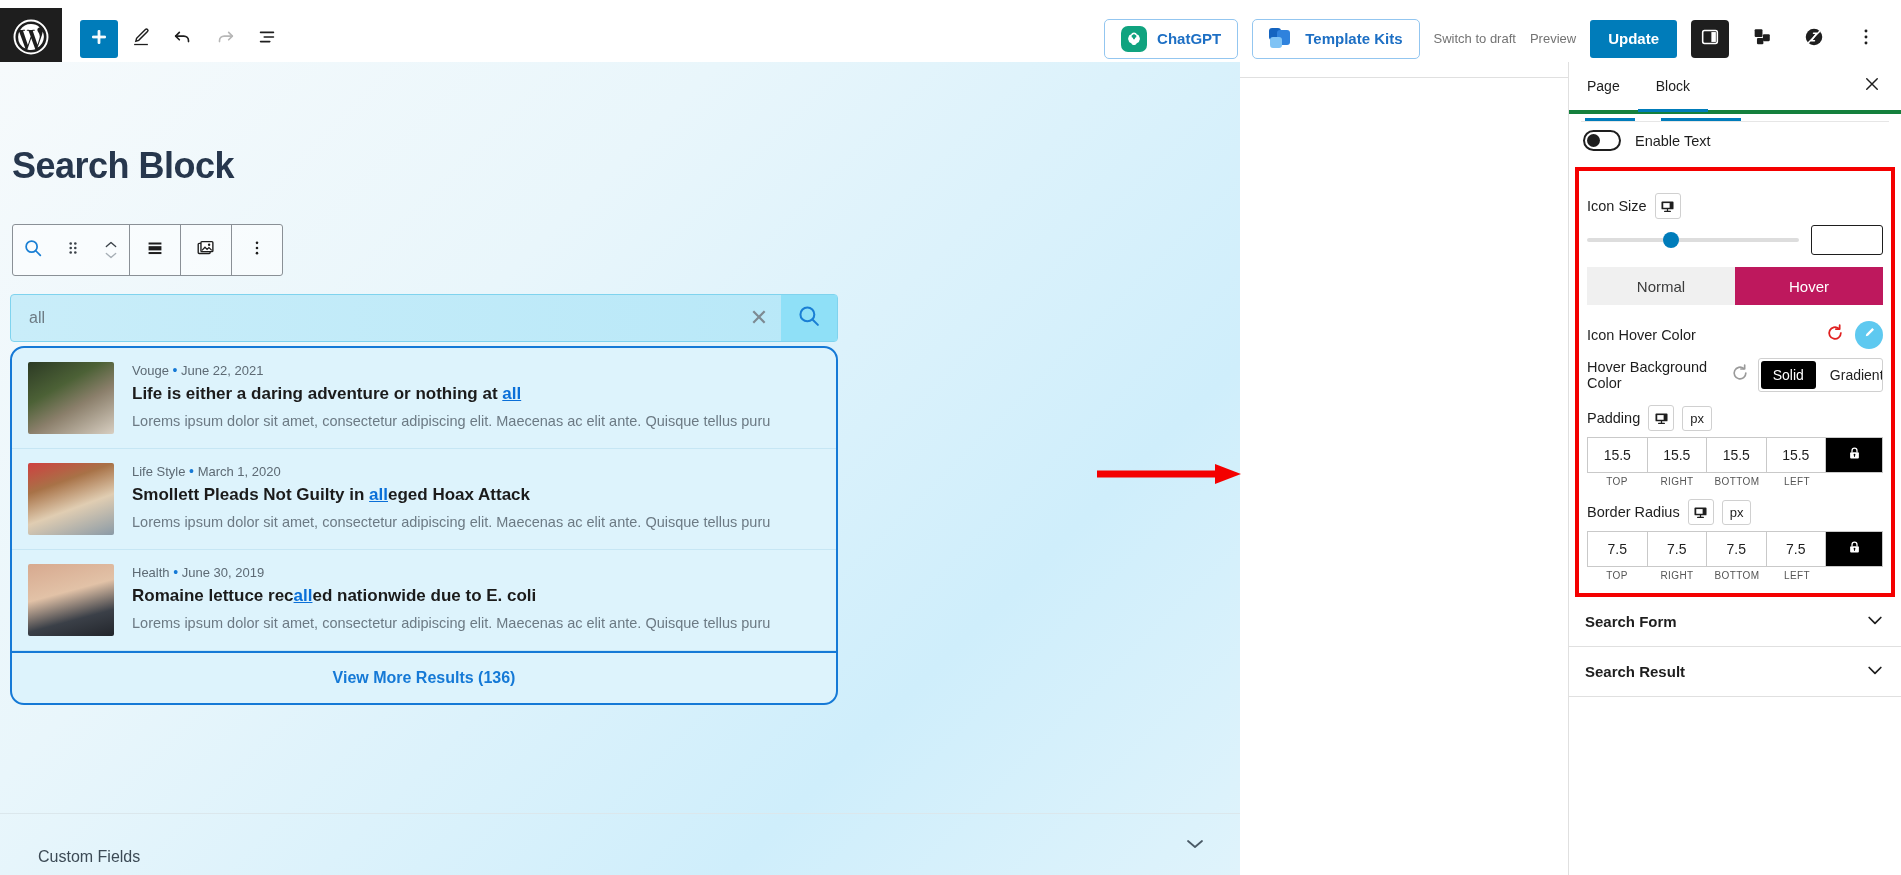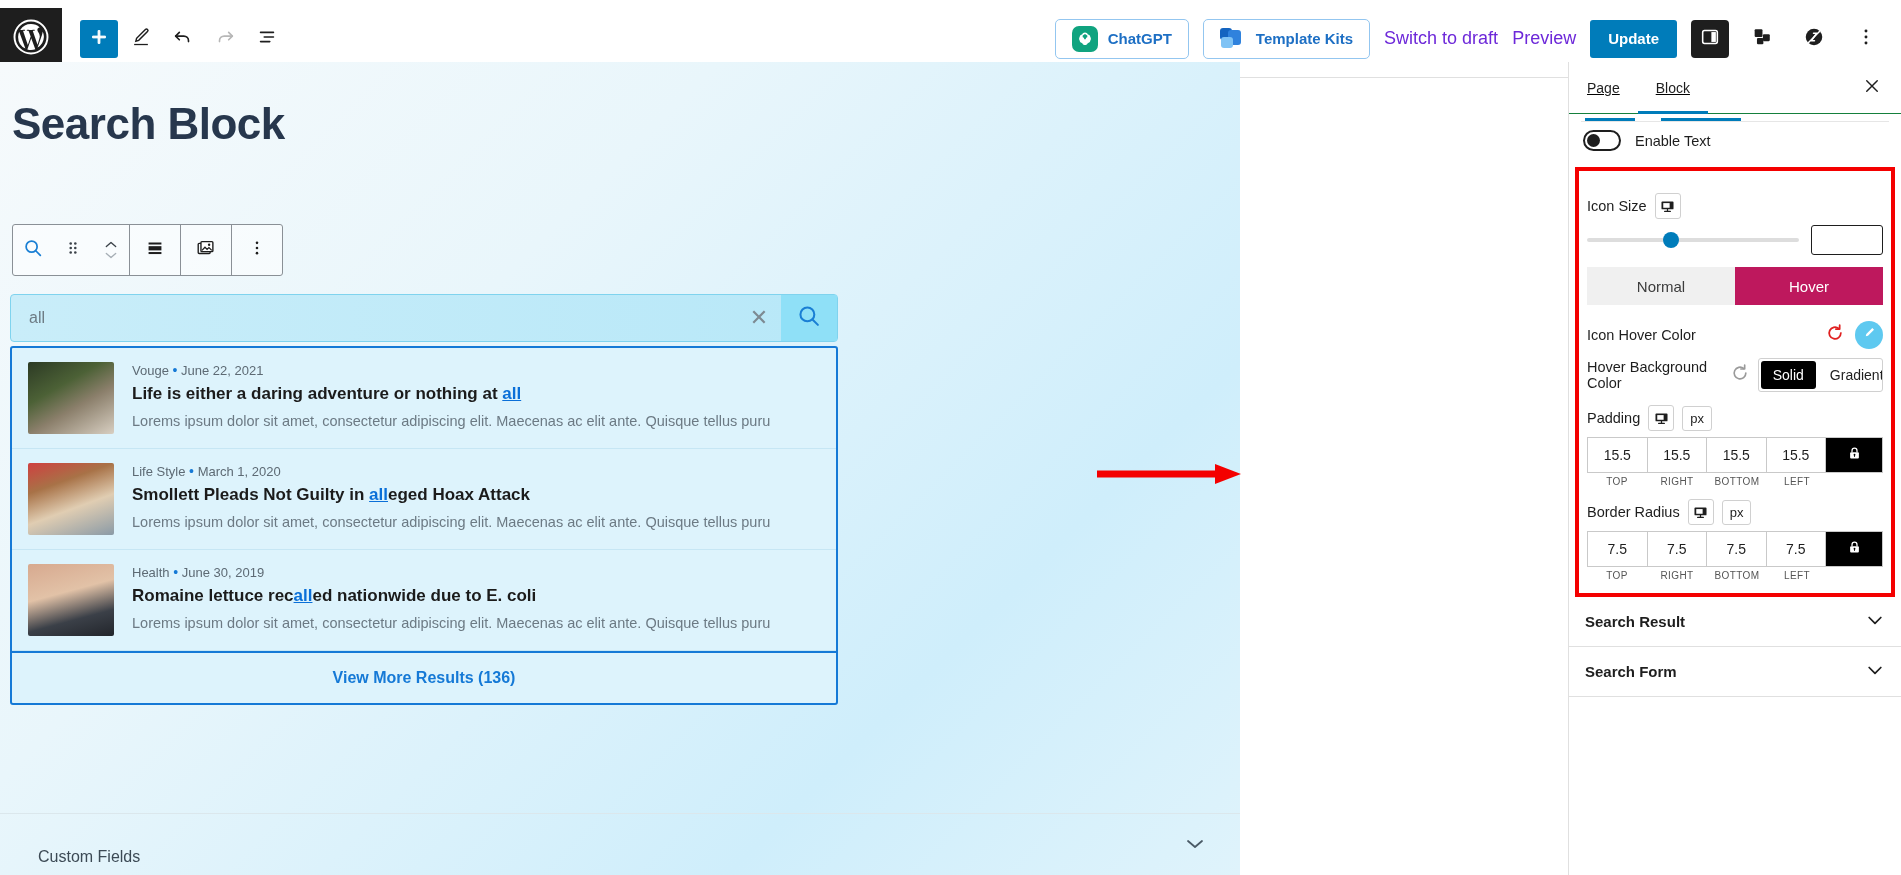--- a/index.html
+++ b/index.html
@@ -53,21 +53,21 @@
     background: #10a37f; display: flex; align-items: center; justify-content: center;
   }
   .ico-chatgpt svg { width: 18px; height: 18px; }
 
   .ico-tk { width: 26px; height: 22px; position: relative; }
   .ico-tk i { position: absolute; display: block; border-radius: 3px; }
   .ico-tk i.a { width: 12px; height: 12px; background: #1464c0; left: 0; top: 0; }
   .ico-tk i.b { width: 13px; height: 15px; background: #2f82dd; left: 8px; top: 2px; }
   .ico-tk i.c { width: 12px; height: 11px; background: #7fc3f5; left: 1px; top: 9px; }
 
-  .txt-link { color: #6d28d9; font-size: 18px; cursor: pointer; }
+  .txt-link { color: #737373; font-size: 13px; cursor: pointer; }
   .btn-update {
     background: #007cba; color: #fff;
     height: 38px; padding: 0 18px; border: none; border-radius: 3px;
     font-size: 15px; font-weight: 600; cursor: pointer;
     font-family: "Liberation Sans", sans-serif;
   }
   .sq-btn {
     width: 38px; height: 38px; border-radius: 4px;
     display: flex; align-items: center; justify-content: center;
     cursor: pointer; background: none; border: none;
@@ -76,22 +76,22 @@
   .sq-btn svg { width: 22px; height: 22px; }
 
   
   .canvas {
     position: absolute; top: 62px; left: 0;
     width: 1240px; height: 813px;
     background: linear-gradient(135deg,#f6fafc 0%, #e9f6fb 35%, #cfeefb 75%, #dff3fb 100%);
     overflow: hidden;
   }
   .page-title {
-    font-size: 44px; font-weight: 700; color: #27374d;
-    margin: 37px 0 0 12px; letter-spacing: -0.5px;
+    font-size: 36px; font-weight: 700; color: #27374d;
+    margin: 83px 0 0 12px; letter-spacing: -0.5px;
   }
 
   
   .blk-toolbar {
     position: absolute; left: 12px; top: 162px;
     height: 52px; display: flex; align-items: stretch;
     border: 1px solid #8a9096; border-radius: 3px;
     background: rgba(255,255,255,0.55);
   }
   .bt-group { display: flex; align-items: center; border-right: 1px solid #8a9096; }
@@ -130,21 +130,21 @@
     cursor: pointer; border: none;
   }
   .search-submit svg { width: 26px; height: 26px; }
 
   
   .results {
     position: absolute; left: 10px; top: 284px;
     width: 828px;
     background: #ddf3fc;
     border: 2px solid #1579d6;
-    border-radius: 3px;
+    border-radius: 14px;
   }
   .result-row {
     display: flex; gap: 18px;
     padding: 14px 16px 14px 16px;
     border-bottom: 1px solid #c6e6f4;
   }
   .result-row:last-of-type { border-bottom: none; }
   .thumb {
     width: 86px; height: 72px; flex: 0 0 auto;
     border-radius: 2px; overflow: hidden;
@@ -185,21 +185,21 @@
   
   .sidebar {
     position: absolute; top: 62px; right: 0;
     width: 333px; height: 813px;
     background: #fff;
     border-left: 1px solid #e0e0e0;
     overflow: hidden;
   }
   .sb-tabs {
     height: 52px; display: flex; align-items: center;
-    border-bottom: 1px solid #15803d; position: relative; text-decoration: underline;
+    border-bottom: 4px solid #15803d; position: relative;
   }
   .sb-tab {
     padding: 0 18px; height: 52px; line-height: 52px;
     font-size: 14px; color: #1e1e1e; cursor: pointer;
   }
   .sb-tab.active { box-shadow: inset 0 -3px 0 #007cba; font-weight: 500; }
   .sb-close {
     position: absolute; right: 14px; top: 50%; transform: translateY(-50%);
     width: 30px; height: 30px; cursor: pointer;
     display: flex; align-items: center; justify-content: center;
@@ -734,29 +734,29 @@
     <div class="box4-labels" style="margin-bottom:0;">
       <span>TOP</span>
       <span>RIGHT</span>
       <span>BOTTOM</span>
       <span>LEFT</span>
       <span class="pad"></span>
     </div>
   </div>
 
   <div class="accordion">
+    <span class="ttl">Search Form</span>
+    <span class="cv">
+      <svg viewBox="0 0 24 24">
+          <path d="M5 9l7 7 7-7" fill="none" stroke="#1e1e1e" stroke-width="2.1" stroke-linecap="round" stroke-linejoin="round"></path>
+        </svg>
+    </span>
+  </div>
+
+  <div class="accordion">
     <span class="ttl">Search Result</span>
     <span class="cv">
       <svg viewBox="0 0 24 24">
           <path d="M5 9l7 7 7-7" fill="none" stroke="#1e1e1e" stroke-width="2.1" stroke-linecap="round" stroke-linejoin="round"></path>
         </svg>
     </span>
   </div>
-
-  <div class="accordion">
-    <span class="ttl">Search Form</span>
-    <span class="cv">
-      <svg viewBox="0 0 24 24">
-          <path d="M5 9l7 7 7-7" fill="none" stroke="#1e1e1e" stroke-width="2.1" stroke-linecap="round" stroke-linejoin="round"></path>
-        </svg>
-    </span>
-  </div>
 </div>
 
 </body></html>

